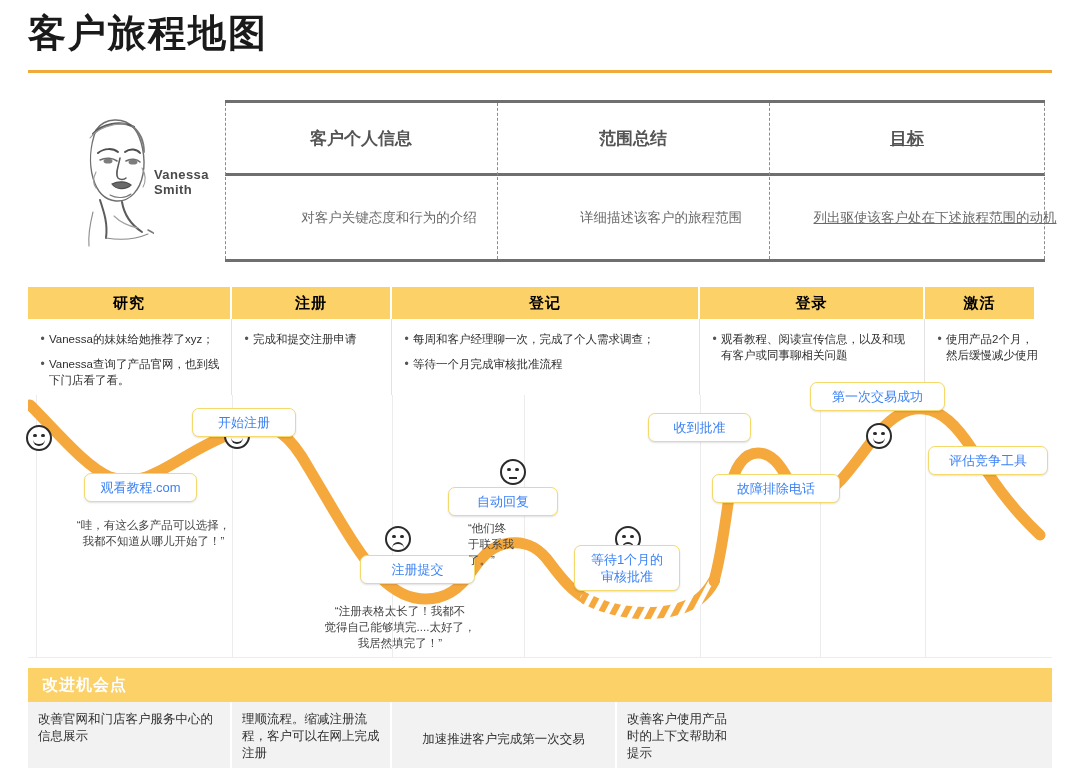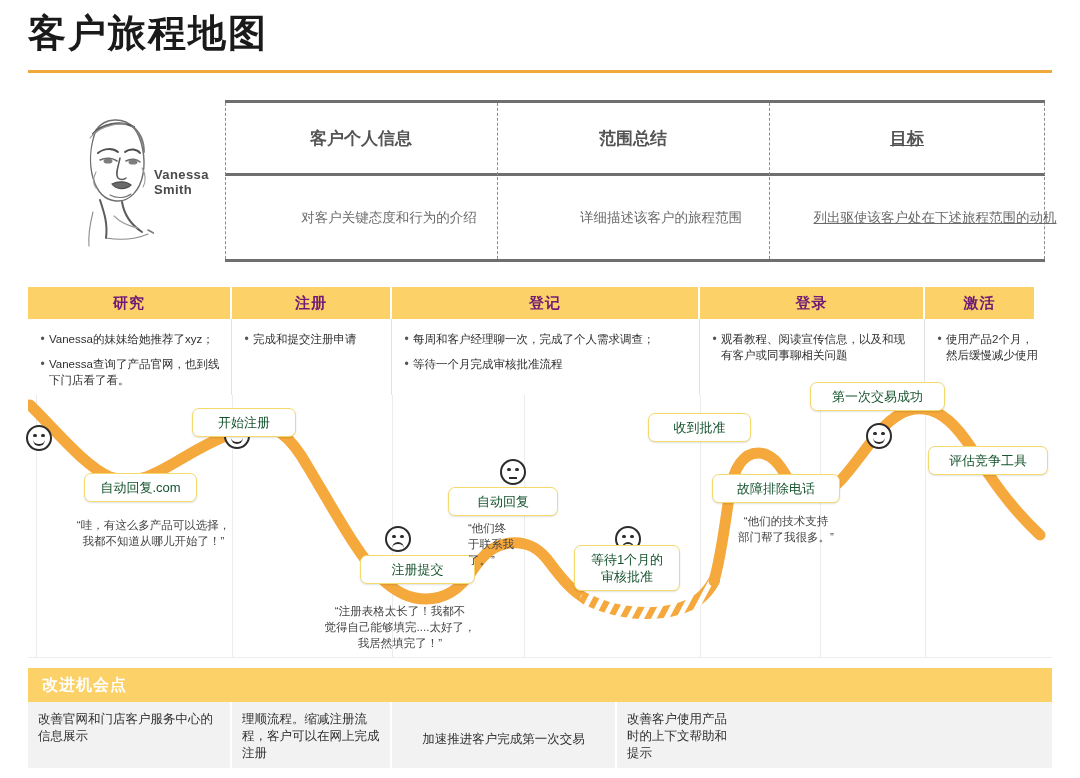--- a/index.html
+++ b/index.html
@@ -57,21 +57,21 @@
   }
   .sumrow.head .sumcell{font-size:17px;font-weight:700;color:#545454;}
   .sumrow.body .sumcell{font-size:13.5px;color:#6a6a6a;line-height:20px;}
   .c1{width:272px;} .c2{width:272px;} .c3{width:276px;text-decoration:underline;}
   
   #stage-band{
     position:absolute;left:28px;top:287px;width:1024px;height:32px;
     display:flex;
   }
   .stage-cell{
-    background:#fbd168;color:#701a75;
+    background:#fbd168;color:#000000;
     font-size:15px;font-weight:700;letter-spacing:1px;
     display:flex;align-items:center;justify-content:center;
     border-right:2px solid #ffffff;box-sizing:border-box;
   }
   .stage-cell:last-child{border-right:none;}
   
   #bullet-band{
     position:absolute;left:28px;top:319px;width:1024px;height:76px;display:flex;
   }
   .bullet-col{
@@ -102,21 +102,21 @@
   .face .eye{position:absolute;width:3.2px;height:3.2px;border-radius:50%;background:#2b2b2b;top:7px;}
   .face .eye.l{left:5.4px;} .face .eye.r{right:5.4px;}
   .face .mouth{position:absolute;left:5px;right:5px;height:6px;}
   .face.happy .mouth{border-bottom:2.2px solid #2b2b2b;border-radius:0 0 12px 12px;top:11px;}
   .face.sad .mouth{border-top:2.2px solid #2b2b2b;border-radius:12px 12px 0 0;top:14px;}
   .face.neutral .mouth{border-top:2.2px solid #2b2b2b;top:16px;height:0;left:7px;right:7px;}
   
   .chip{
     position:absolute;background:#ffffff;border:1.6px solid #f5d96b;
     border-radius:7px;box-shadow:0 1px 2px rgba(0,0,0,.12);
-    font-size:13px;color:#14532d;line-height:17px;text-align:center;
+    font-size:13px;color:#3b82f6;line-height:17px;text-align:center;
     padding:5px 10px;box-sizing:border-box;white-space:pre-line;
   }
   .quote{
     position:absolute;font-size:11.5px;color:#444444;line-height:16px;
     text-align:center;white-space:pre-line;
   }
   
   #opp{
     position:absolute;left:28px;top:668px;width:1024px;height:100px;
   }
@@ -310,41 +310,39 @@
     <span class="eye l"></span>
       <span class="eye r"></span>
       <span class="mouth"></span>
   </div>
   <div class="face happy" style="left:838px;top:28px">
     <span class="eye l"></span>
       <span class="eye r"></span>
       <span class="mouth"></span>
   </div>
 
-  <div class="chip" style="left:56px;top:78px;width:113px">自动回复.com</div>
+  <div class="chip" style="left:56px;top:78px;width:113px">观看教程.com</div>
   <div class="chip" style="left:164px;top:13px;width:104px">开始注册</div>
   <div class="chip" style="left:332px;top:160px;width:115px">注册提交</div>
   <div class="chip" style="left:420px;top:92px;width:110px">自动回复</div>
   <div class="chip" style="left:546px;top:150px;width:106px">等待1个月的
 审核批准</div>
   <div class="chip" style="left:620px;top:18px;width:103px">收到批准</div>
   <div class="chip" style="left:684px;top:79px;width:128px">故障排除电话</div>
   <div class="chip" style="left:782px;top:-13px;width:135px">第一次交易成功</div>
   <div class="chip" style="left:900px;top:51px;width:120px">评估竞争工具</div>
 
   <div class="quote" style="left:28px;top:122px;width:195px">“哇，有这么多产品可以选择，
 我都不知道从哪儿开始了！”</div>
   <div class="quote" style="left:272px;top:208px;width:200px">“注册表格太长了！我都不
 觉得自己能够填完....太好了，
 我居然填完了！”</div>
   <div class="quote" style="left:440px;top:125px;width:62px;text-align:left">“他们终
 于联系我
 了。”</div>
-  <div class="quote" style="left:678px;top:118px;width:160px">“他们的技术支持
-部门帮了我很多。”</div>
 </div>
 
 <div id="opp">
   <div id="opp-head">改进机会点</div>
   <div id="opp-body">
     <div class="opp-cell" style="width:204px">改善官网和门店客户服务中心的信息展示</div>
     <div class="opp-cell" style="width:160px">理顺流程。缩减注册流程，客户可以在网上完成注册</div>
     <div class="opp-cell mid" style="width:225px;justify-content:center;text-align:center">加速推进客户完成第一次交易</div>
     <div class="opp-cell" style="width:127px">改善客户使用产品时的上下文帮助和提示</div>
   </div>

